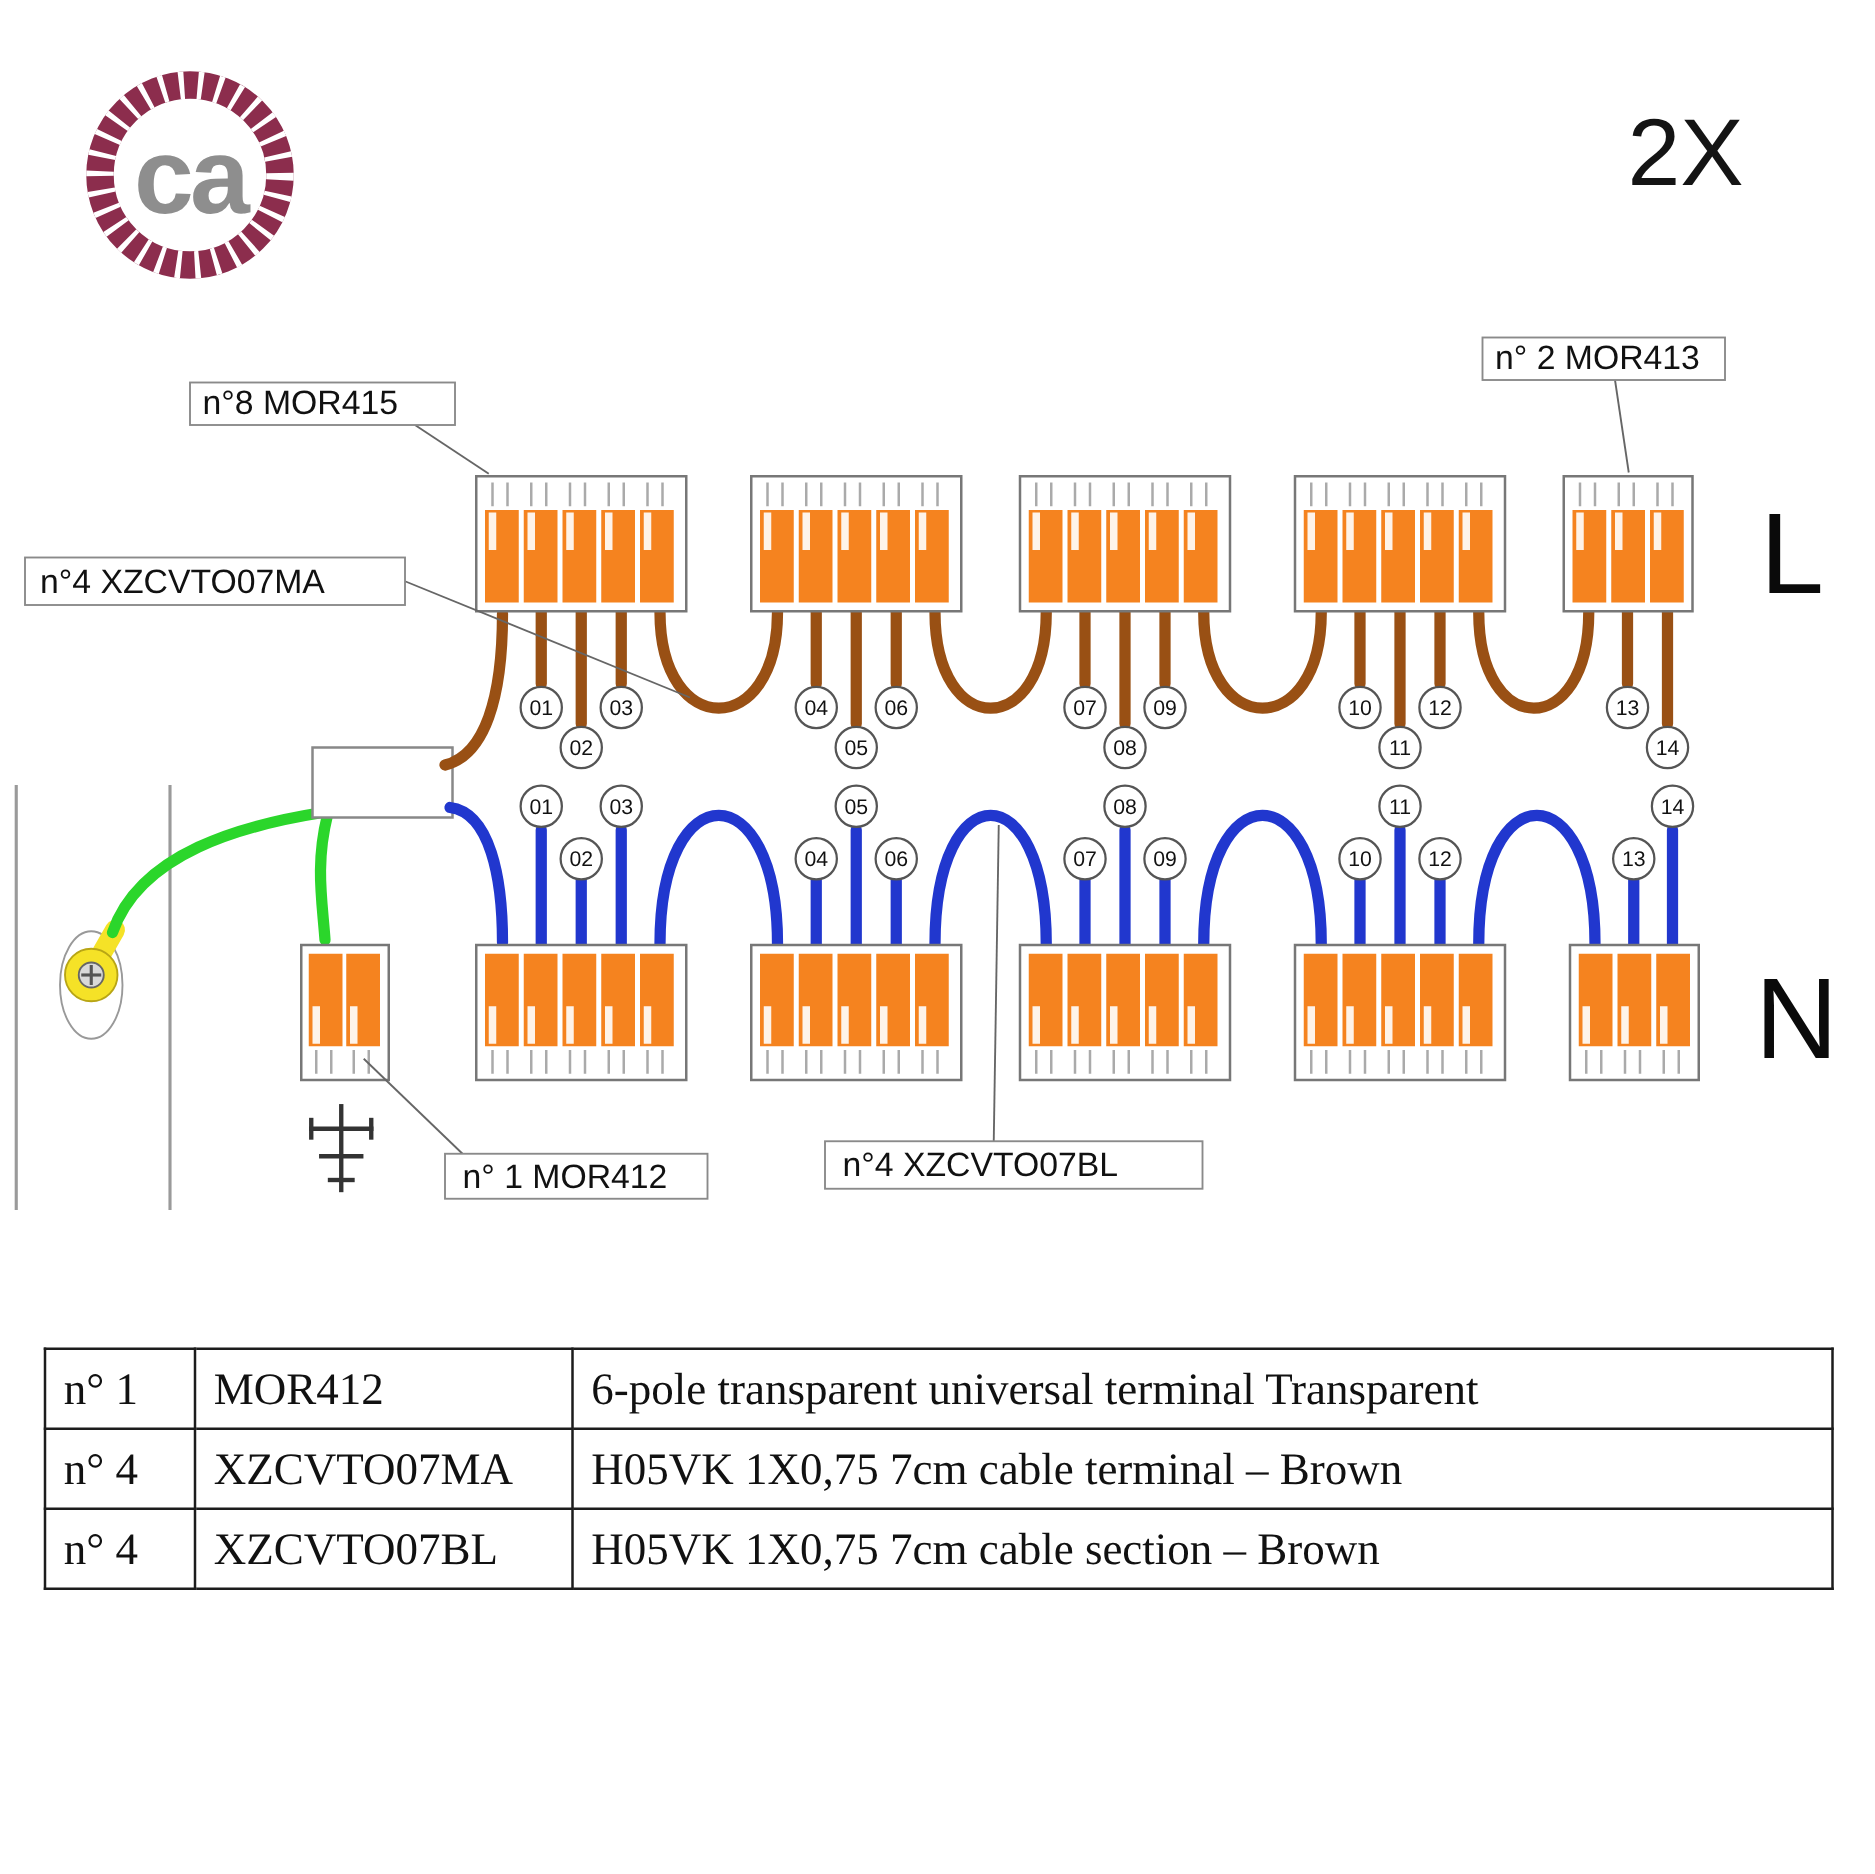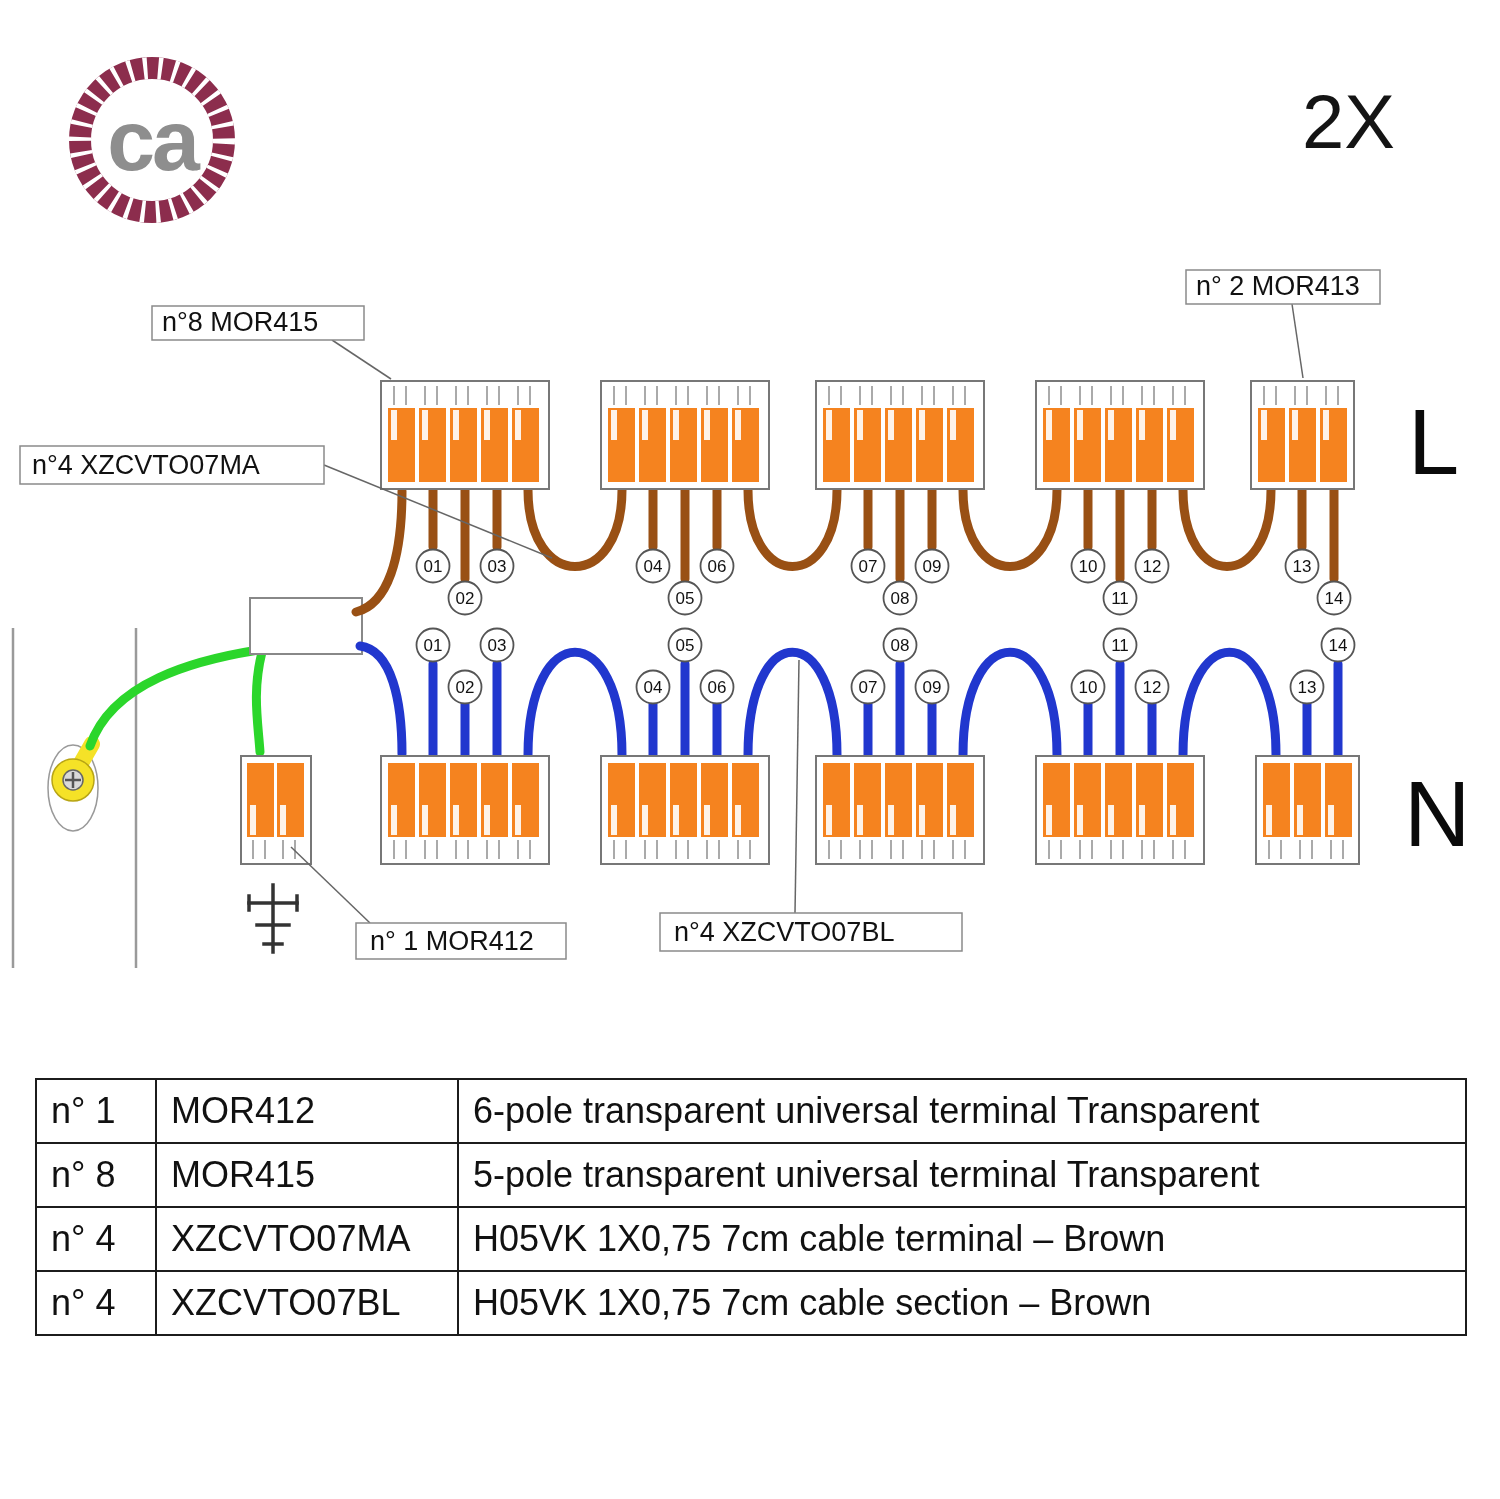--- a/index.html
+++ b/index.html
@@ -29,21 +29,21 @@
   .wall { stroke:#9a9a9a; stroke-width:2.5; }
   .earth { stroke:#333333; stroke-width:3.5; fill:none; stroke-linecap:square; }
 
   table.parts {
     position:absolute; left:35px; top:1078px; width:1430px;
     border-collapse:collapse; table-layout:fixed;
     font-size:36px; color:#111111;
   }
   table.parts td {
     border:2.5px solid #1c1c1c; height:62px; padding:0 14px;
-    overflow:hidden; white-space:nowrap; background:#ffffff;
+    overflow:hidden; white-space:nowrap; background:#ffffff;font-family:Liberation Serif, serif;
   }
 </style>
 </head>
 <body>
 
 <svg id="stage" width="1500" height="1060" viewBox="0 0 1500 1060">
   <defs>
     <g id="cell">
       <rect x="8" y="28" width="27" height="74" fill="#F5831F"></rect>
       <rect x="11" y="30" width="6" height="30" fill="#ffffff" opacity="0.9"></rect>
@@ -320,25 +320,20 @@
       <col style="width:302px">
       <col style="width:1008px">
     </colgroup>
   <tbody>
     <tr>
       <td>n° 1</td>
       <td>MOR412</td>
       <td>6-pole transparent universal terminal Transparent</td>
     </tr>
     <tr>
-      <td>n° 8</td>
-      <td>MOR415</td>
-      <td>5-pole transparent universal terminal Transparent</td>
-    </tr>
-    <tr>
       <td>n° 4</td>
       <td>XZCVTO07MA</td>
       <td>H05VK 1X0,75 7cm cable terminal – Brown</td>
     </tr>
     <tr>
       <td>n° 4</td>
       <td>XZCVTO07BL</td>
       <td>H05VK 1X0,75 7cm cable section – Brown</td>
     </tr>
   </tbody>

